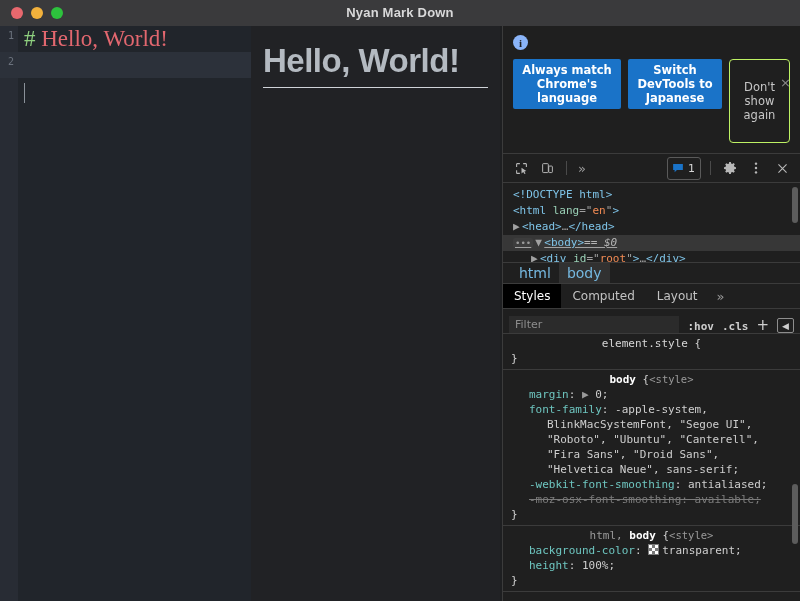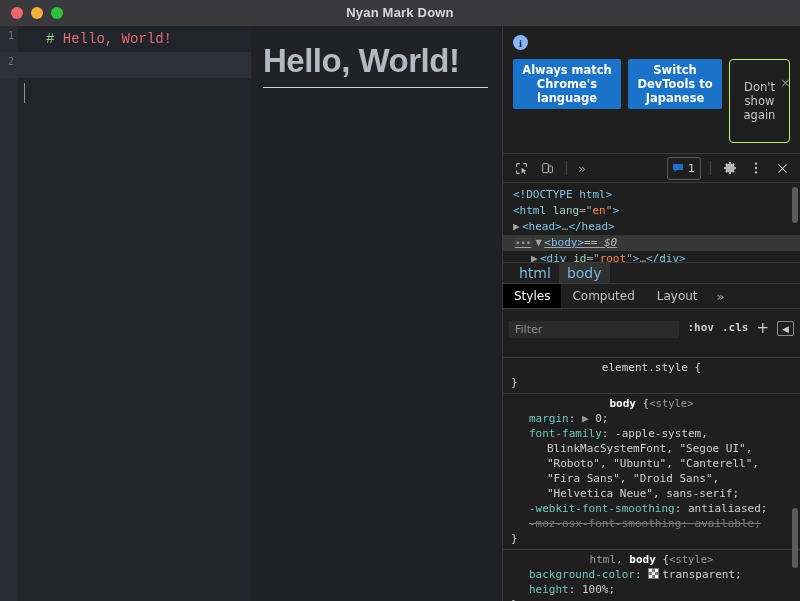--- a/index.html
+++ b/index.html
@@ -64,24 +64,23 @@
   .code-line.active { background: #2c313a; }
   .ln {
     width: 18px; text-align: right; padding-right: 4px;
     box-sizing: border-box;
     color: #6b727d; font-size: 10px;
     font-family: "DejaVu Sans Mono", monospace;
     align-self: flex-start; margin-top: 4px;
   }
   .code-text {
     padding-left: 6px;
-    font-size: 14px;
-    font-family: Liberation Mono, monospace;
+    font-size: 23px;
+    font-family: Liberation Serif, serif;
     white-space: pre;
-    margin-left: 22px;
   }
   .tok-hash { color: #8fd07f; }
   .tok-head { color: #e2676f; }
 
   .caret {
     position: absolute; left: 24px; top: 57px;
     width: 1px; height: 20px; background: #8a9199;
   }
 
   
@@ -222,22 +221,22 @@
   }
   .stab {
     display: flex; align-items: center; padding: 0 11px;
     color: #c2c2c2; font-size: 12px; cursor: pointer;
   }
   .stab.active { background: #000000; color: #ffffff; }
   .stab.more { color: #9a9a9a; font-size: 13px; padding: 0 8px; }
 
   
   .filter-row {
-    height: 24px; display: flex; align-items: flex-start;
-    gap: 8px; padding: 12px 6px;
+    height: 24px; display: flex; align-items: flex-end;
+    gap: 8px; padding: 0 6px;
     border-top: 1px solid #3b3b3b;
     border-bottom: 1px solid #3b3b3b;
     background: #1f1f1f;
   }
   .filter-input {
     flex: 1; height: 17px;
     background: #2b2b2b; border: none; outline: none;
     color: #d6d6d6; font-size: 11px;
     padding: 0 6px;
     font-family: "DejaVu Sans", sans-serif;

